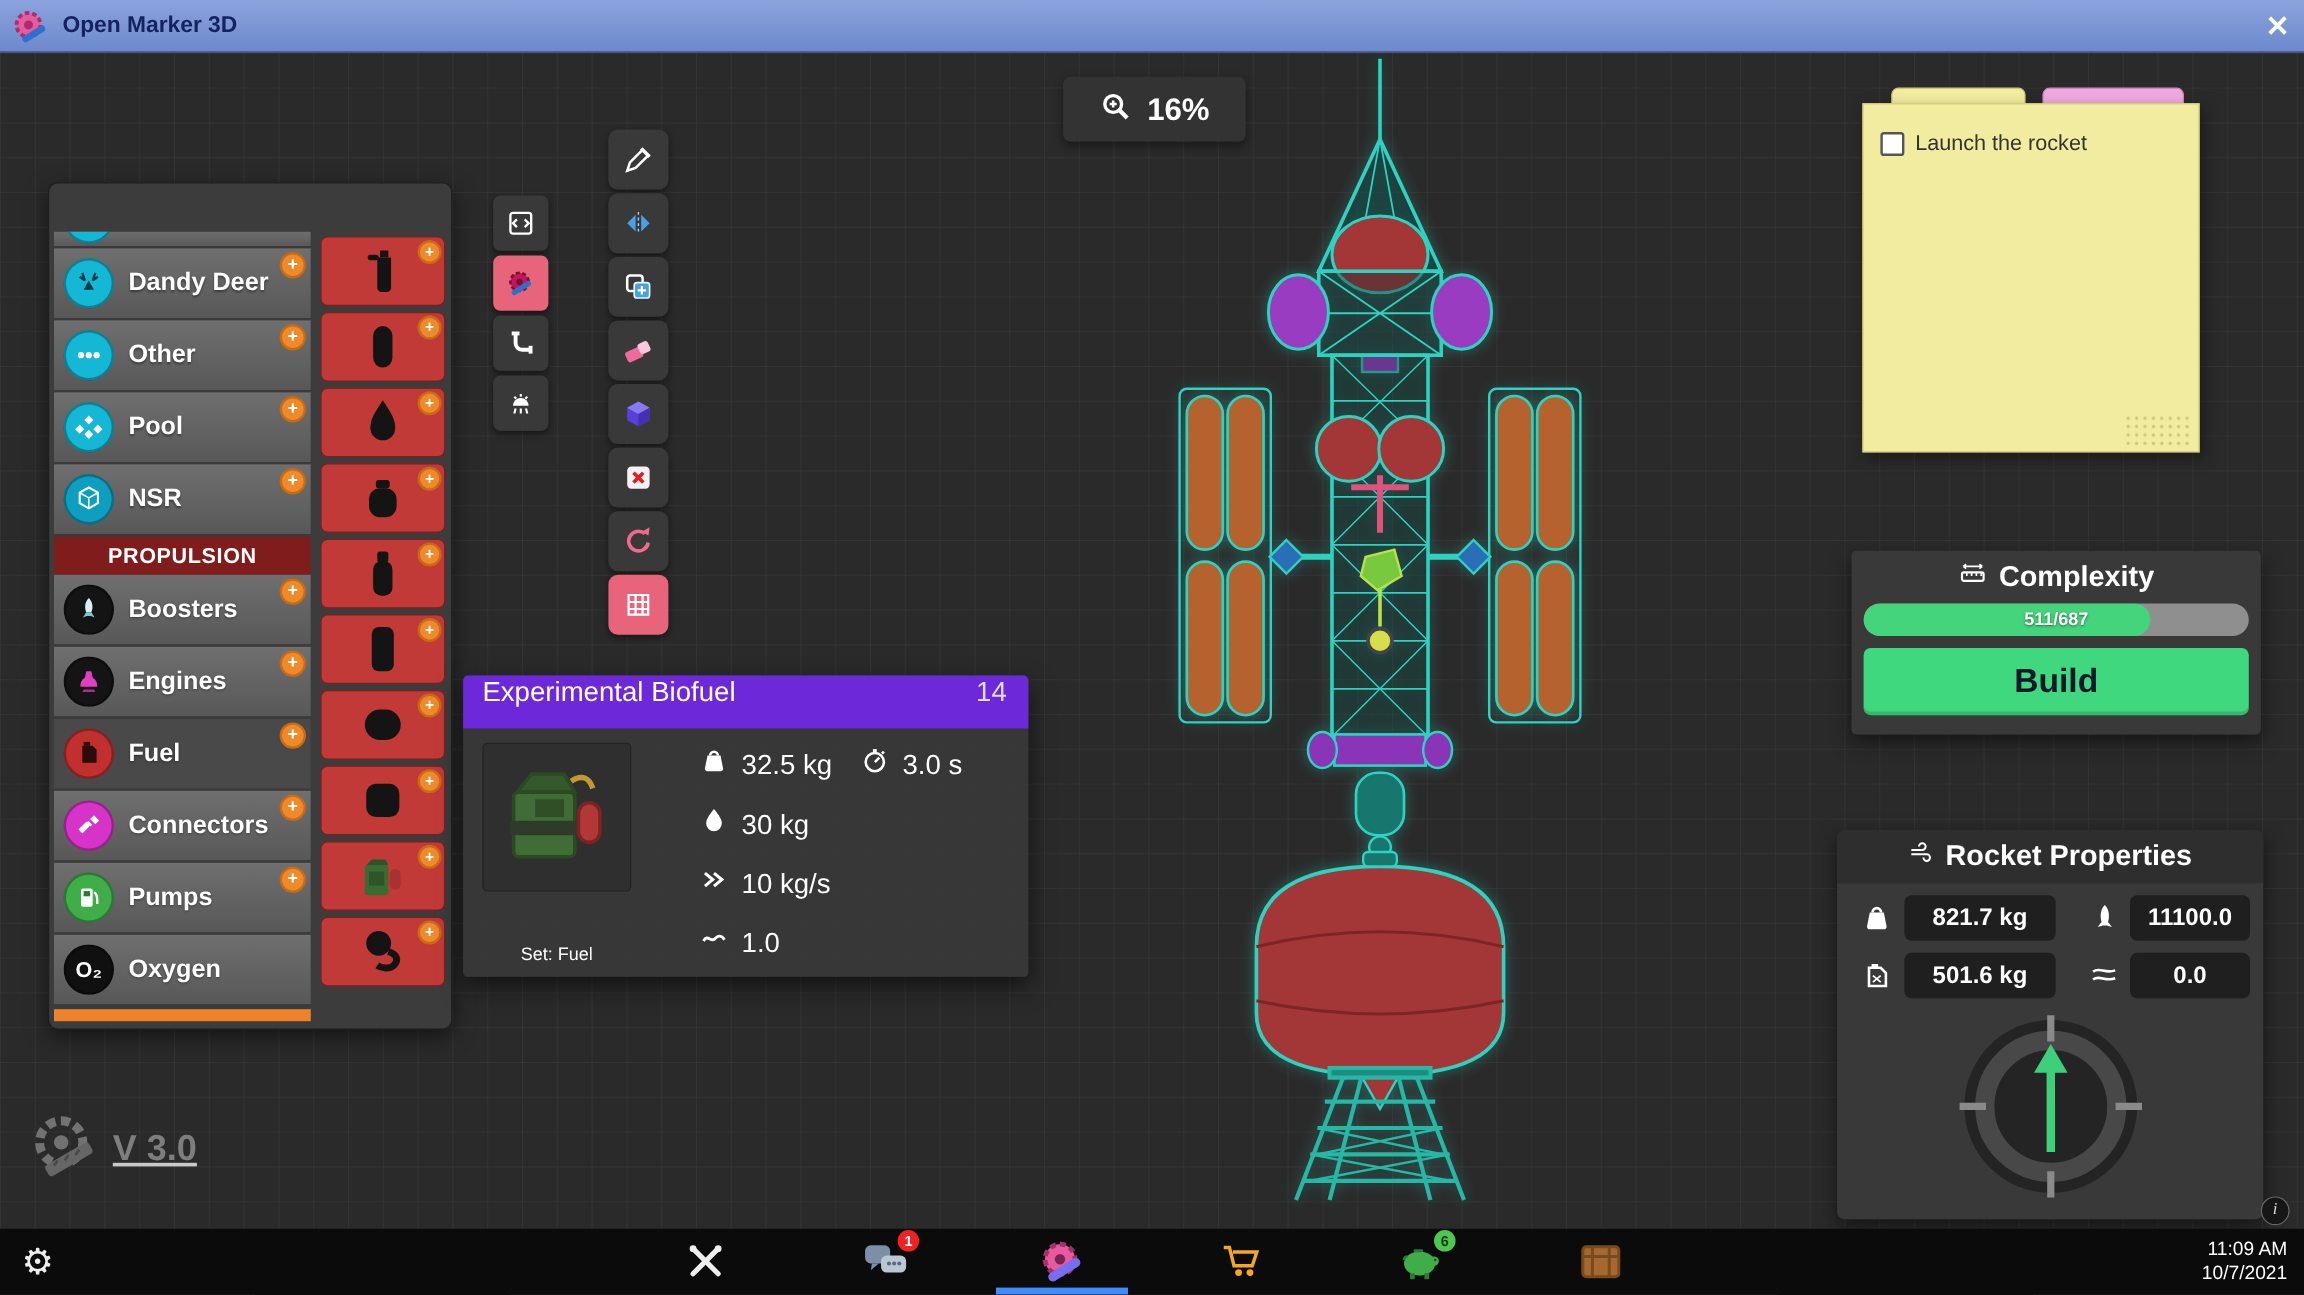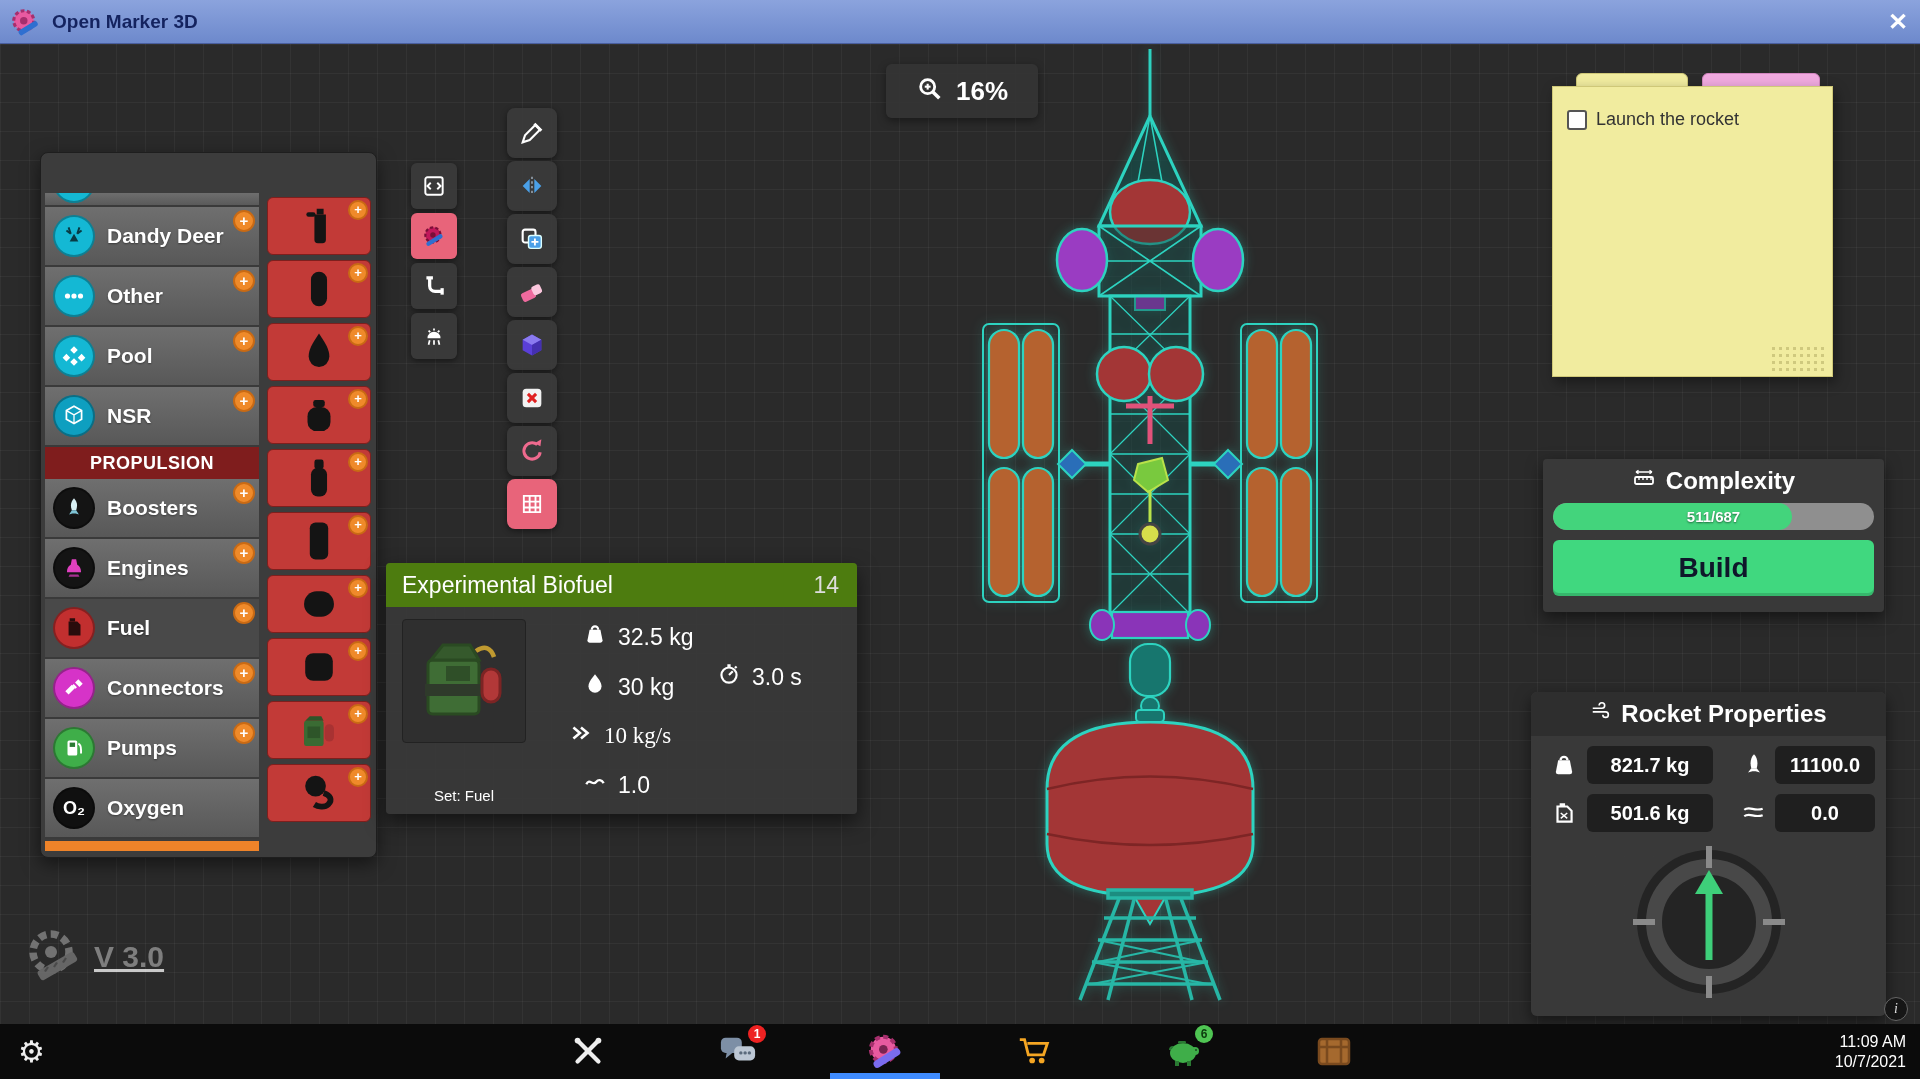--- a/index.html
+++ b/index.html
@@ -63,22 +63,22 @@
   .toolbarA{position:absolute;left:411px;top:163px;}
   .toolbarB{position:absolute;left:507px;top:108px;}
   .btn-tool{width:50px;height:50px;background:rgba(58,58,58,.94);border-radius:8px;margin-bottom:3px;
     display:flex;align-items:center;justify-content:center;box-shadow:0 2px 6px rgba(0,0,0,.45);}
   .btn-tool.small{width:46px;height:46px;border-radius:6px;margin-bottom:4px;}
   .btn-tool.active{background:#e8647a;}
 
   
   .tooltip{position:absolute;left:386px;top:563px;width:471px;height:251px;
     background:rgba(56,56,56,.96);border-radius:4px;box-shadow:0 8px 20px rgba(0,0,0,.55);}
-  .tt-head{position:absolute;left:0;top:0;width:100%;height:44px;background:#4d7c0f;
-    border-radius:4px 4px 0 0;display:flex;align-items:center;}
+  .tt-head{position:absolute;left:0;top:0;width:100%;height:44px;background:#6d28d9;
+    border-radius:4px 4px 0 0;display:flex;align-items:flex-start;}
   .tt-title{margin-left:16px;font-size:23px;}
   .tt-count{margin-left:auto;margin-right:18px;font-size:23px;color:#ddd;}
   .tt-img{position:absolute;left:16px;top:56px;width:124px;height:124px;background:#2f2f2f;
     border:1px solid #222;border-radius:4px;display:flex;align-items:center;justify-content:center;}
   .tt-set{position:absolute;left:16px;top:224px;width:124px;text-align:center;font-size:15px;}
   .tt-stat{position:absolute;display:flex;align-items:center;gap:10px;font-size:23px;}
 
   
   .note-tab{position:absolute;top:73px;height:24px;border-radius:6px 6px 0 0;}
   .note-tab.yellow{left:1576px;width:112px;background:#f1ec9f;border:1px solid #cfc878;}
@@ -499,36 +499,36 @@
         </svg>
     </div>
     <div class="tt-set">Set: Fuel</div>
     <div class="tt-stat" style="left:196px;top:58px;">
       <span><svg width="26" height="26" viewBox="0 0 24 24">
             <path d="M9 8a3 3 0 1 1 6 0" fill="none" stroke="#fff" stroke-width="2"></path>
             <path d="M7 8h10l2 10a2 2 0 0 1-2 2H7a2 2 0 0 1-2-2z" fill="#fff"></path>
           </svg></span>
       <span>32.5 kg</span>
     </div>
-    <div class="tt-stat" style="left:330px;top:58px;margin-top:40px;">
+    <div class="tt-stat" style="left:330px;top:58px;">
       <span><svg width="26" height="26" viewBox="0 0 24 24">
             <circle cx="12" cy="13" r="7" fill="none" stroke="#fff" stroke-width="2"></circle>
             <rect x="10.5" y="3" width="3" height="2.5" fill="#fff"></rect>
             <line x1="12" y1="13" x2="15.5" y2="9.5" stroke="#fff" stroke-width="2"></line>
             <line x1="17.5" y1="6.5" x2="19" y2="5" stroke="#fff" stroke-width="2"></line>
           </svg></span>
       <span>3.0 s</span>
     </div>
     <div class="tt-stat" style="left:196px;top:108px;">
       <span><svg width="26" height="26" viewBox="0 0 24 24">
             <path d="M12 3c4 5 6 8 6 11a6 6 0 0 1-12 0c0-3 2-6 6-11z" fill="#fff"></path>
           </svg></span>
       <span>30 kg</span>
     </div>
-    <div class="tt-stat" style="left:182px;top:157px;font-family:Liberation Serif, serif;">
+    <div class="tt-stat" style="left:196px;top:157px;">
       <span><svg width="26" height="26" viewBox="0 0 24 24">
             <path d="M5 7l6 5-6 5 M12 7l6 5-6 5" stroke="#fff" stroke-width="2.4" fill="none"></path>
           </svg></span>
       <span>10 kg/s</span>
     </div>
     <div class="tt-stat" style="left:196px;top:206px;">
       <span><svg width="26" height="26" viewBox="0 0 24 24">
             <path d="M4 14c3-6 6 2 9-2 2-2.5 5-2.5 7 1" stroke="#fff" stroke-width="2.2" fill="none"></path>
           </svg></span>
       <span>1.0</span>

